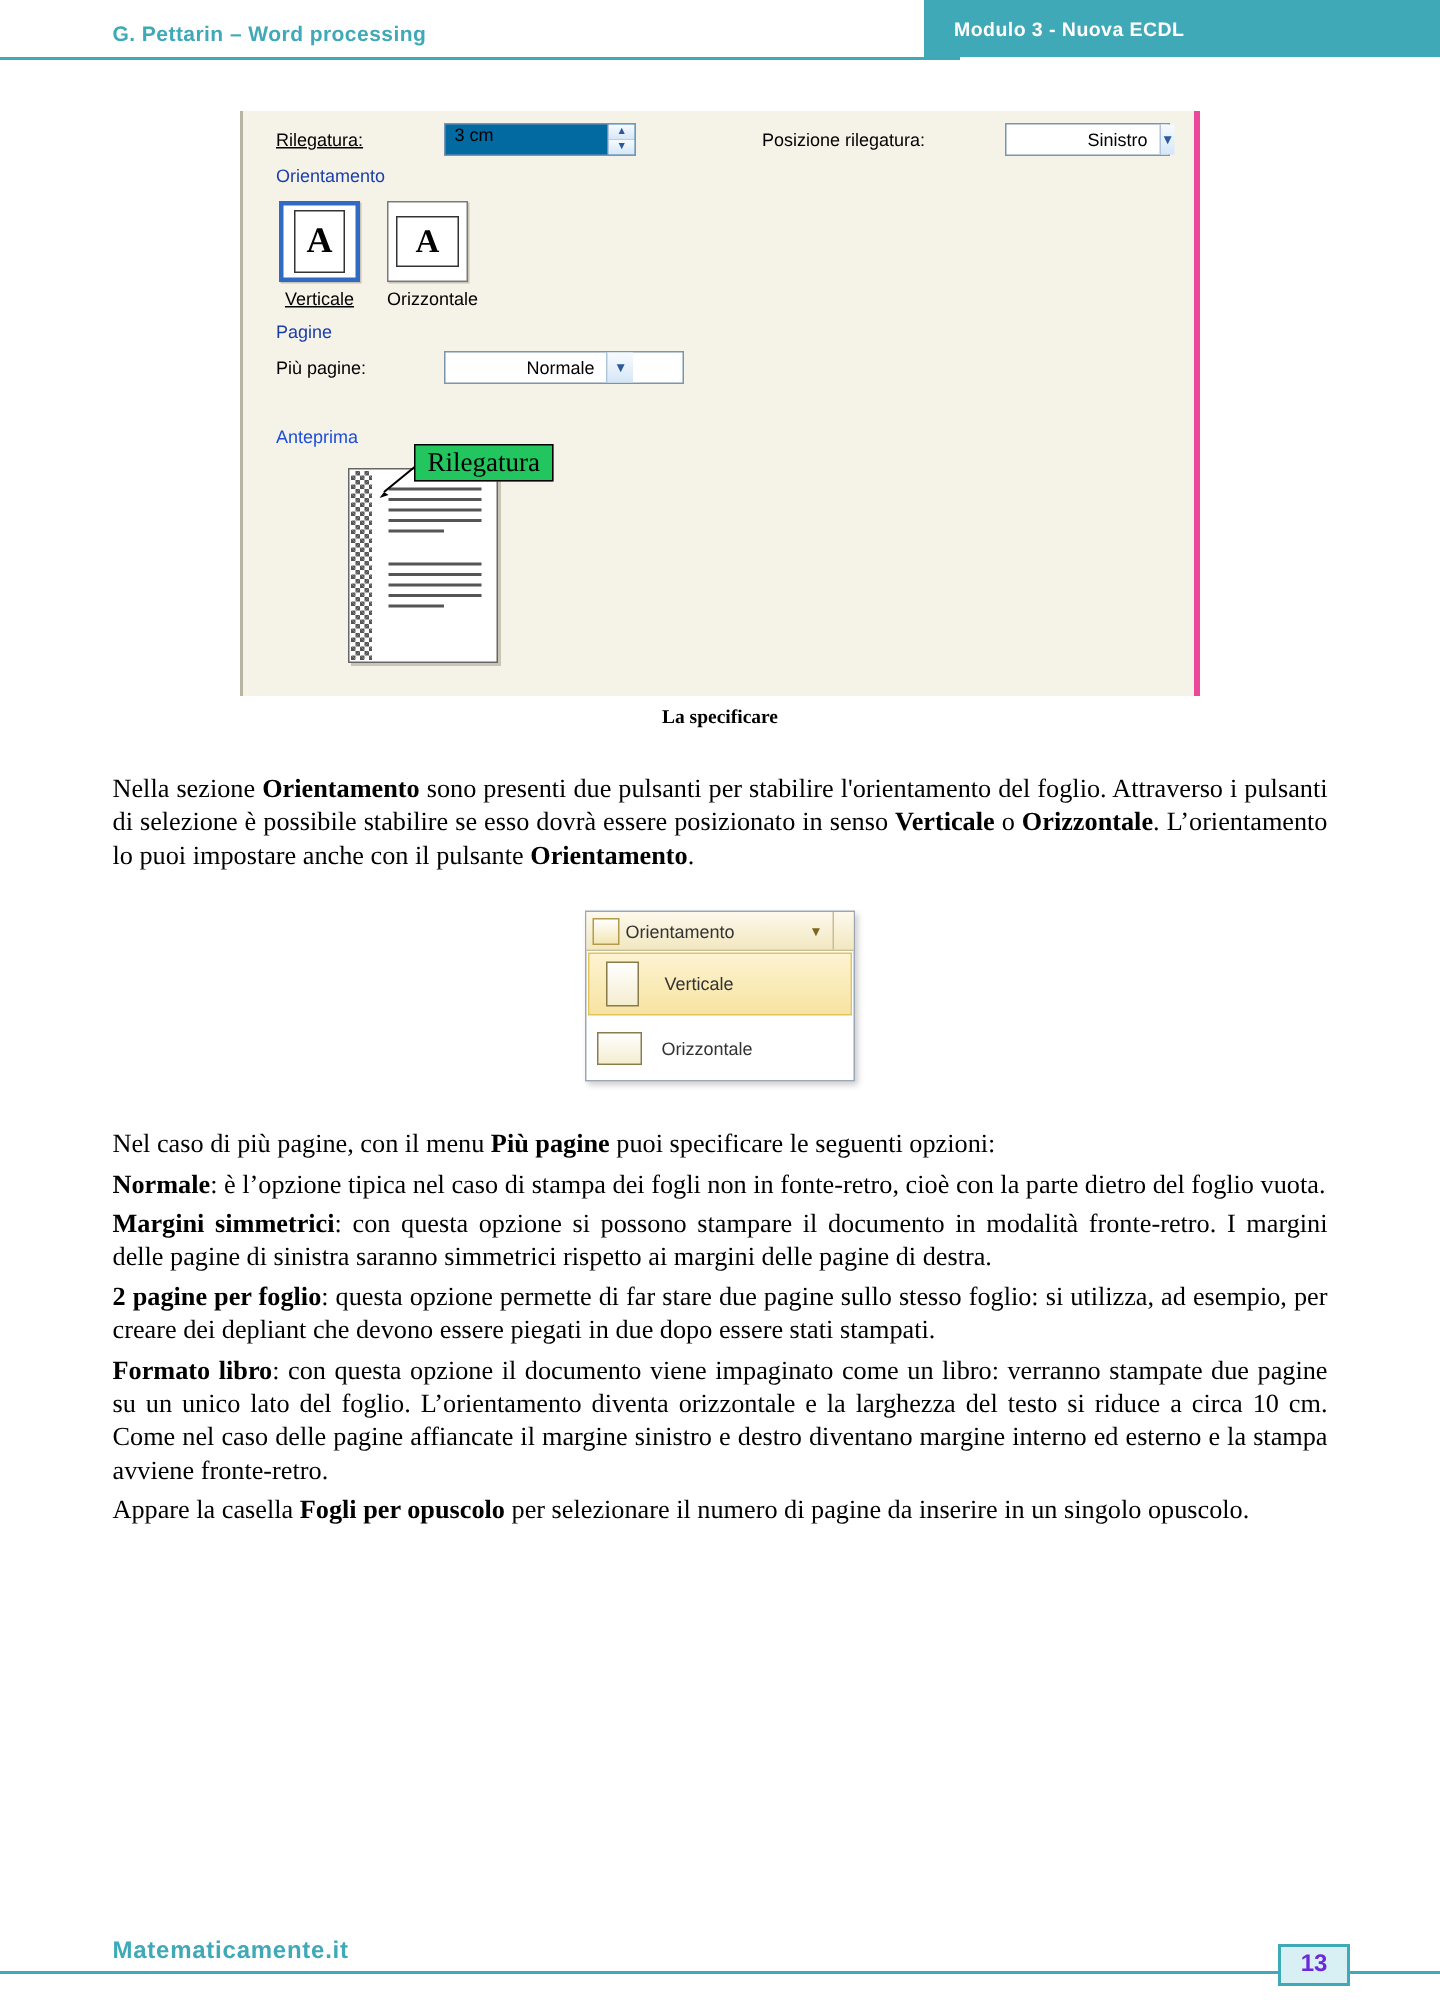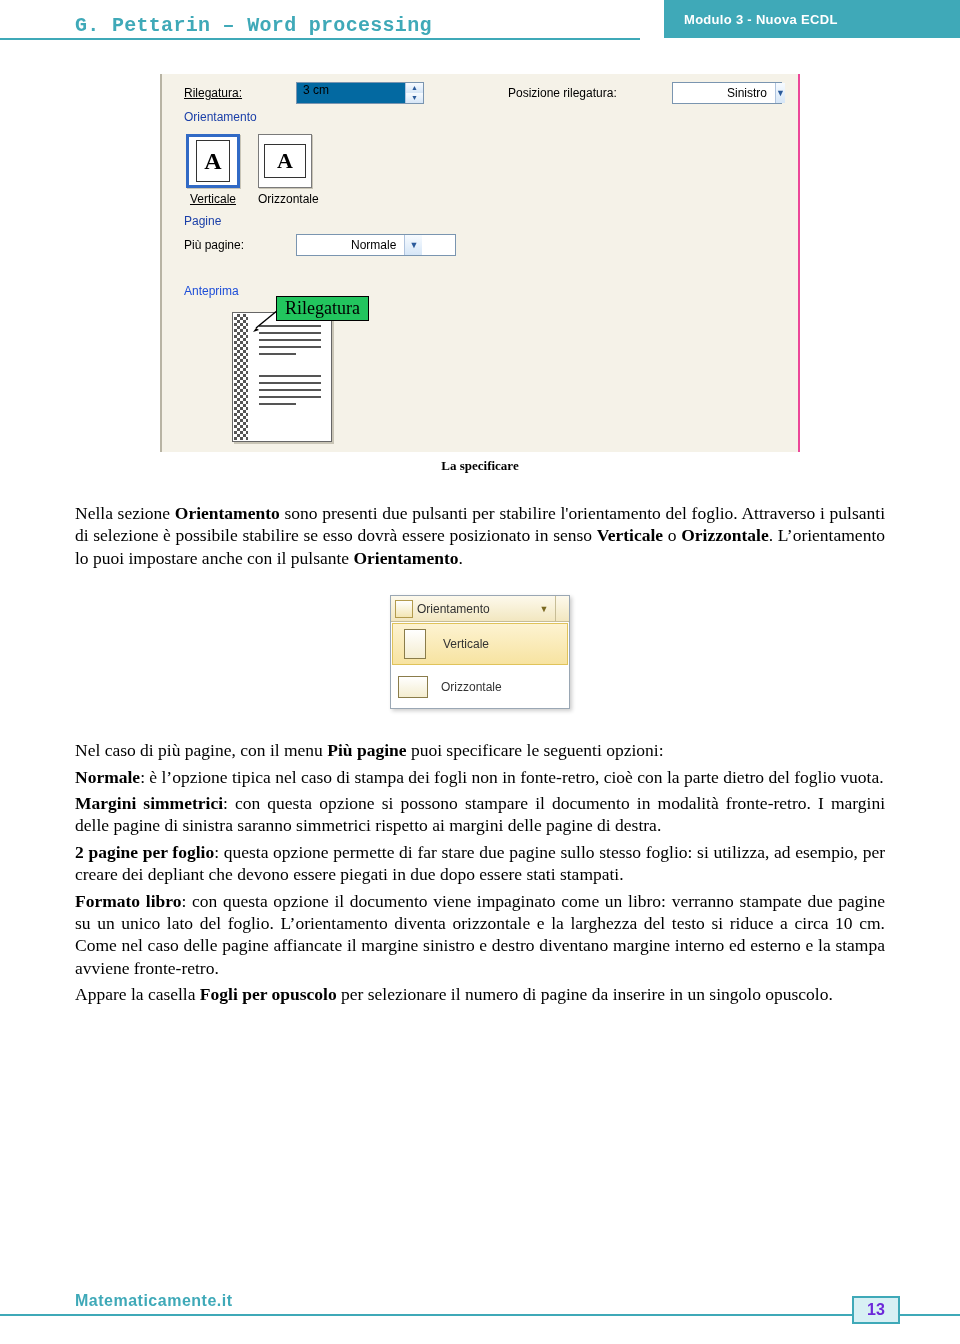--- a/index.html
+++ b/index.html
@@ -14,32 +14,32 @@
   
   .header {
     position: relative;
     width: 100%;
     height: 44px;
   }
   .header-left {
     position: absolute;
     left: 75px;
     top: 14px;
-    font-family: Liberation Mono, monospace;
-    font-weight: bold;
-    font-size: 20px;
+    font-family: Liberation Sans, sans-serif;
+    font-weight: bold;
+    font-size: 14px;
     color: #3fa9b8;
     letter-spacing: .3px;
   }
   .header-right {
     position: absolute;
     right: 0;
     top: 0;
     height: 38px;
-    width: 296px;
+    width: 344px;
     background: #3fa9b8;
     color: #fff;
     font-family: Verdana, Geneva, sans-serif;
     font-weight: bold;
     font-size: 13px;
     display: flex;
     align-items: center;
     padding-left: 20px;
     letter-spacing: .3px;
   }
@@ -97,22 +97,22 @@
   
   .content {
     padding: 30px 75px 0 75px;
   }
   
   .dialog {
     width: 640px;
     margin: 0 auto;
     background: #f5f2e8;
     border-left: 2px solid #b8b4a4;
-    border-right: 2px solid #ec4899;
-    padding: 8px 16px 10px 22px;
+    border-right: 4px solid #ec4899;
+    padding: 8px 16px 22px 22px;
     font-family: Tahoma, Arial, sans-serif;
     font-size: 12px;
     color: #000;
   }
   .dlg-row {
     display: flex;
     align-items: center;
     gap: 12px;
     margin-bottom: 6px;
   }

